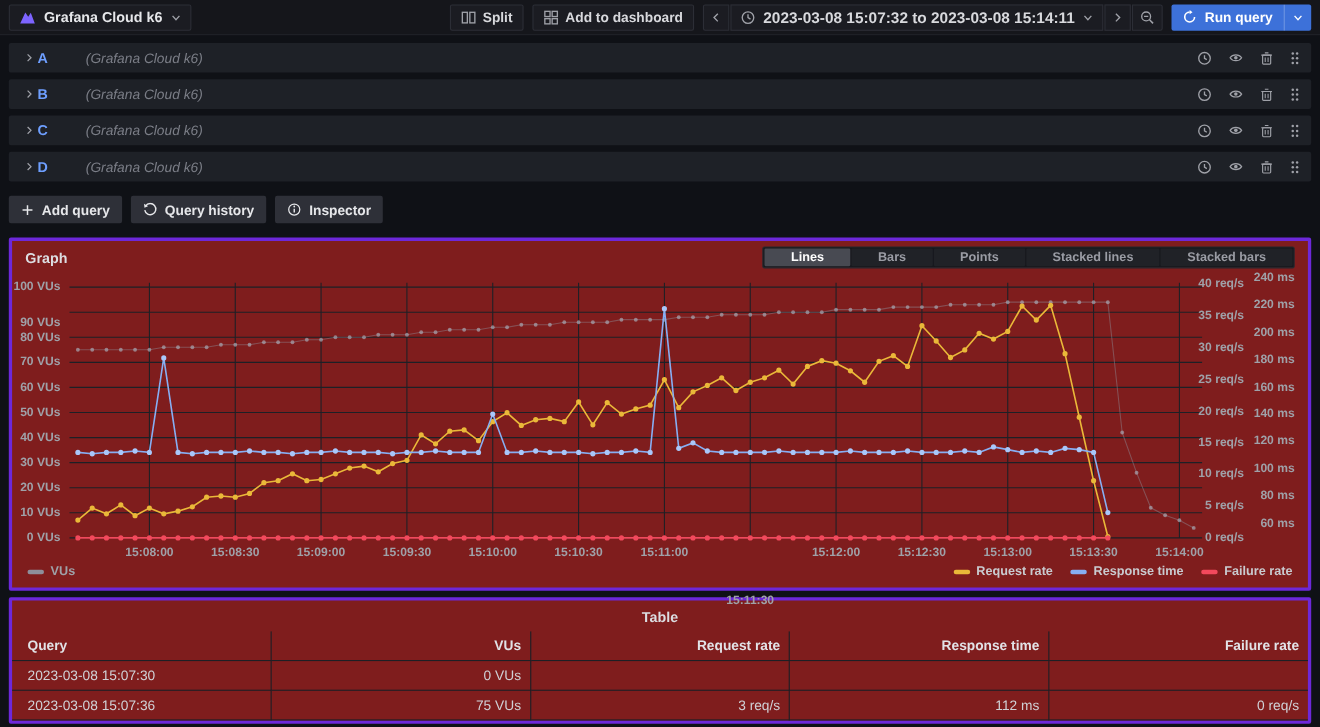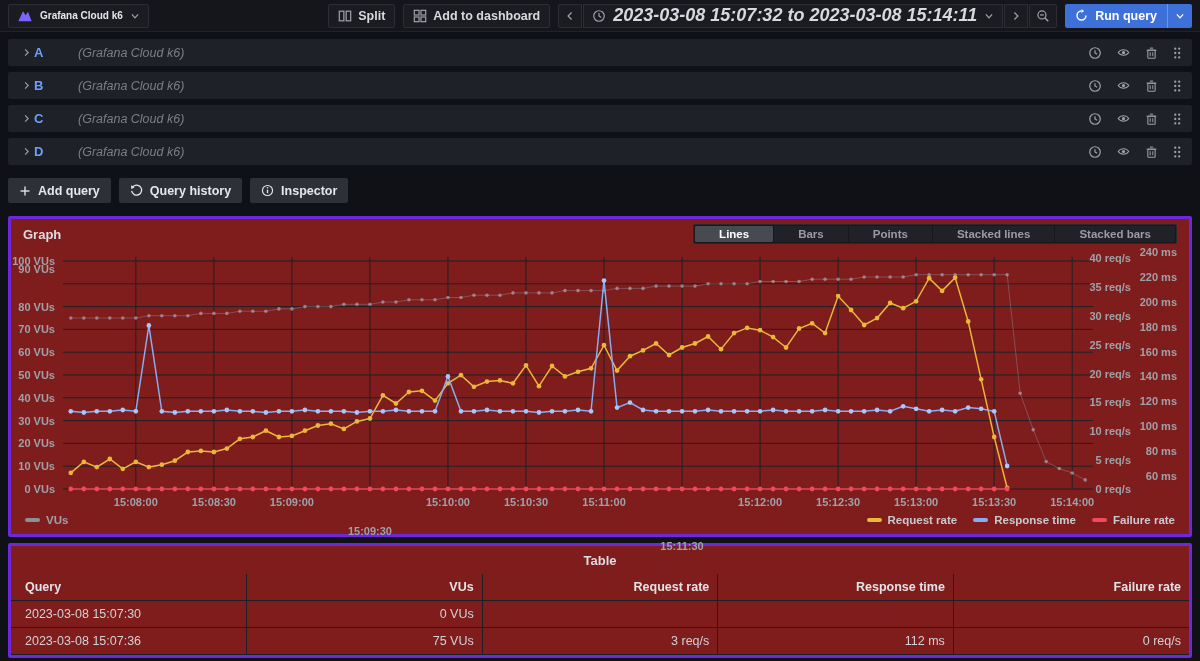--- a/index.html
+++ b/index.html
@@ -14,37 +14,37 @@
   .icon { display:inline-flex; align-items:center; justify-content:center; color:#9fa1a8; }
 
   
   .topbar {
     height:32px; display:flex; align-items:center;
     padding:0 8px; background:#15161b; border-bottom:1px solid #202228;
   }
   .app-picker {
     display:flex; align-items:center; gap:7px; height:24px; padding:0 8px;
     background:#1b1c22; border:1px solid #2c2e36; border-radius:2px; cursor:pointer;
-    font-weight:700; font-size:10px; color:#e6e7ea;
+    font-weight:700; font-size:13px; color:#e6e7ea;
   }
   .topbar-right { margin-left:auto; display:flex; align-items:center; gap:8px; }
   .tb-btn {
     display:flex; align-items:center; gap:6px; height:24px; padding:0 9px;
     background:#1b1c22; border:1px solid #2c2e36; border-radius:2px;
     color:#d8d9dd; font-weight:600; font-size:12.5px; cursor:pointer;
   }
   .tp-group { display:flex; align-items:center; gap:1px; }
   .tp-seg {
     display:flex; align-items:center; gap:7px; height:24px; padding:0 8px;
     background:#1b1c22; border:1px solid #2c2e36; color:#d8d9dd; cursor:pointer;
   }
   .tp-seg.nav { padding:0 6px; }
   .tp-seg.first { border-radius:2px 0 0 2px; }
   .tp-seg.last { border-radius:0 2px 2px 0; }
-  .tp-time { font-weight:600; font-size:18px; white-space:nowrap;font-style:italic; }
+  .tp-time { font-weight:600; font-size:14px; white-space:nowrap; }
   .run-btn {
     display:flex; align-items:center; height:24px; border-radius:2px; overflow:hidden;
     background:#3d71d9; color:#fff; font-weight:600; font-size:12.5px; cursor:pointer;justify-content:center;
   }
   .run-btn .main { display:flex; align-items:center; gap:7px; padding:0 10px; }
   .run-btn .caret { padding:0 7px; border-left:1px solid rgba(255,255,255,0.25); height:100%; display:flex; align-items:center; }
   .run-btn .icon { color:#fff; }
 
   
   .queries { padding:7px 8px 0 8px; }
@@ -430,21 +430,21 @@
     <div class="axis-col axis-left" id="axis-left">
         <div class="axis-label" style="top: 240px;">0 VUs</div>
         <div class="axis-label" style="top: 217.2px;">10 VUs</div>
         <div class="axis-label" style="top: 194.4px;">20 VUs</div>
         <div class="axis-label" style="top: 171.6px;">30 VUs</div>
         <div class="axis-label" style="top: 148.8px;">40 VUs</div>
         <div class="axis-label" style="top: 126px;">50 VUs</div>
         <div class="axis-label" style="top: 103.2px;">60 VUs</div>
         <div class="axis-label" style="top: 80.4px;">70 VUs</div>
         <div class="axis-label" style="top: 57.6px;">80 VUs</div>
-        <div class="axis-label" style="top: 20px;">90 VUs</div>
+        <div class="axis-label" style="top: 44px;">90 VUs</div>
         <div class="axis-label" style="top: 12px;">100 VUs</div>
       </div>
     <div class="plot-area">
       <svg id="chart-svg" viewBox="0 0 1058 246" preserveAspectRatio="none">
           <line x1="0" x2="1058" y1="240" y2="240" stroke="#1d2026" stroke-width="1"></line>
           <line x1="0" x2="1058" y1="217.2" y2="217.2" stroke="#1d2026" stroke-width="1"></line>
           <line x1="0" x2="1058" y1="194.4" y2="194.4" stroke="#1d2026" stroke-width="1"></line>
           <line x1="0" x2="1058" y1="171.6" y2="171.6" stroke="#1d2026" stroke-width="1"></line>
           <line x1="0" x2="1058" y1="148.8" y2="148.8" stroke="#1d2026" stroke-width="1"></line>
           <line x1="0" x2="1058" y1="126" y2="126" stroke="#1d2026" stroke-width="1"></line>
@@ -766,21 +766,21 @@
           <circle cx="916.4" cy="240.0" r="2.4" fill="#f2495c" opacity="1"></circle>
           <circle cx="929.8" cy="240.0" r="2.4" fill="#f2495c" opacity="1"></circle>
           <circle cx="943.1" cy="240.0" r="2.4" fill="#f2495c" opacity="1"></circle>
           <circle cx="956.5" cy="240.0" r="2.4" fill="#f2495c" opacity="1"></circle>
           <circle cx="969.8" cy="240.0" r="2.4" fill="#f2495c" opacity="1"></circle>
         </svg>
       <div class="x-strip" id="x-strip">
           <div class="x-label" style="left: 7.07%;">15:08:00</div>
           <div class="x-label" style="left: 14.65%;">15:08:30</div>
           <div class="x-label" style="left: 22.22%;">15:09:00</div>
-          <div class="x-label" style="left: 29.8%; margin-top: 29px;">15:09:30</div>
+          <div class="x-label" style="left: 29.8%;">15:09:30</div>
           <div class="x-label" style="left: 37.37%;">15:10:00</div>
           <div class="x-label" style="left: 44.95%;">15:10:30</div>
           <div class="x-label" style="left: 52.53%;">15:11:00</div>
           <div class="x-label" style="left: 60.1%; margin-top: 44px;">15:11:30</div>
           <div class="x-label" style="left: 67.68%;">15:12:00</div>
           <div class="x-label" style="left: 75.25%;">15:12:30</div>
           <div class="x-label" style="left: 82.83%;">15:13:00</div>
           <div class="x-label" style="left: 90.4%;">15:13:30</div>
           <div class="x-label" style="left: 97.98%;">15:14:00</div>
         </div>

